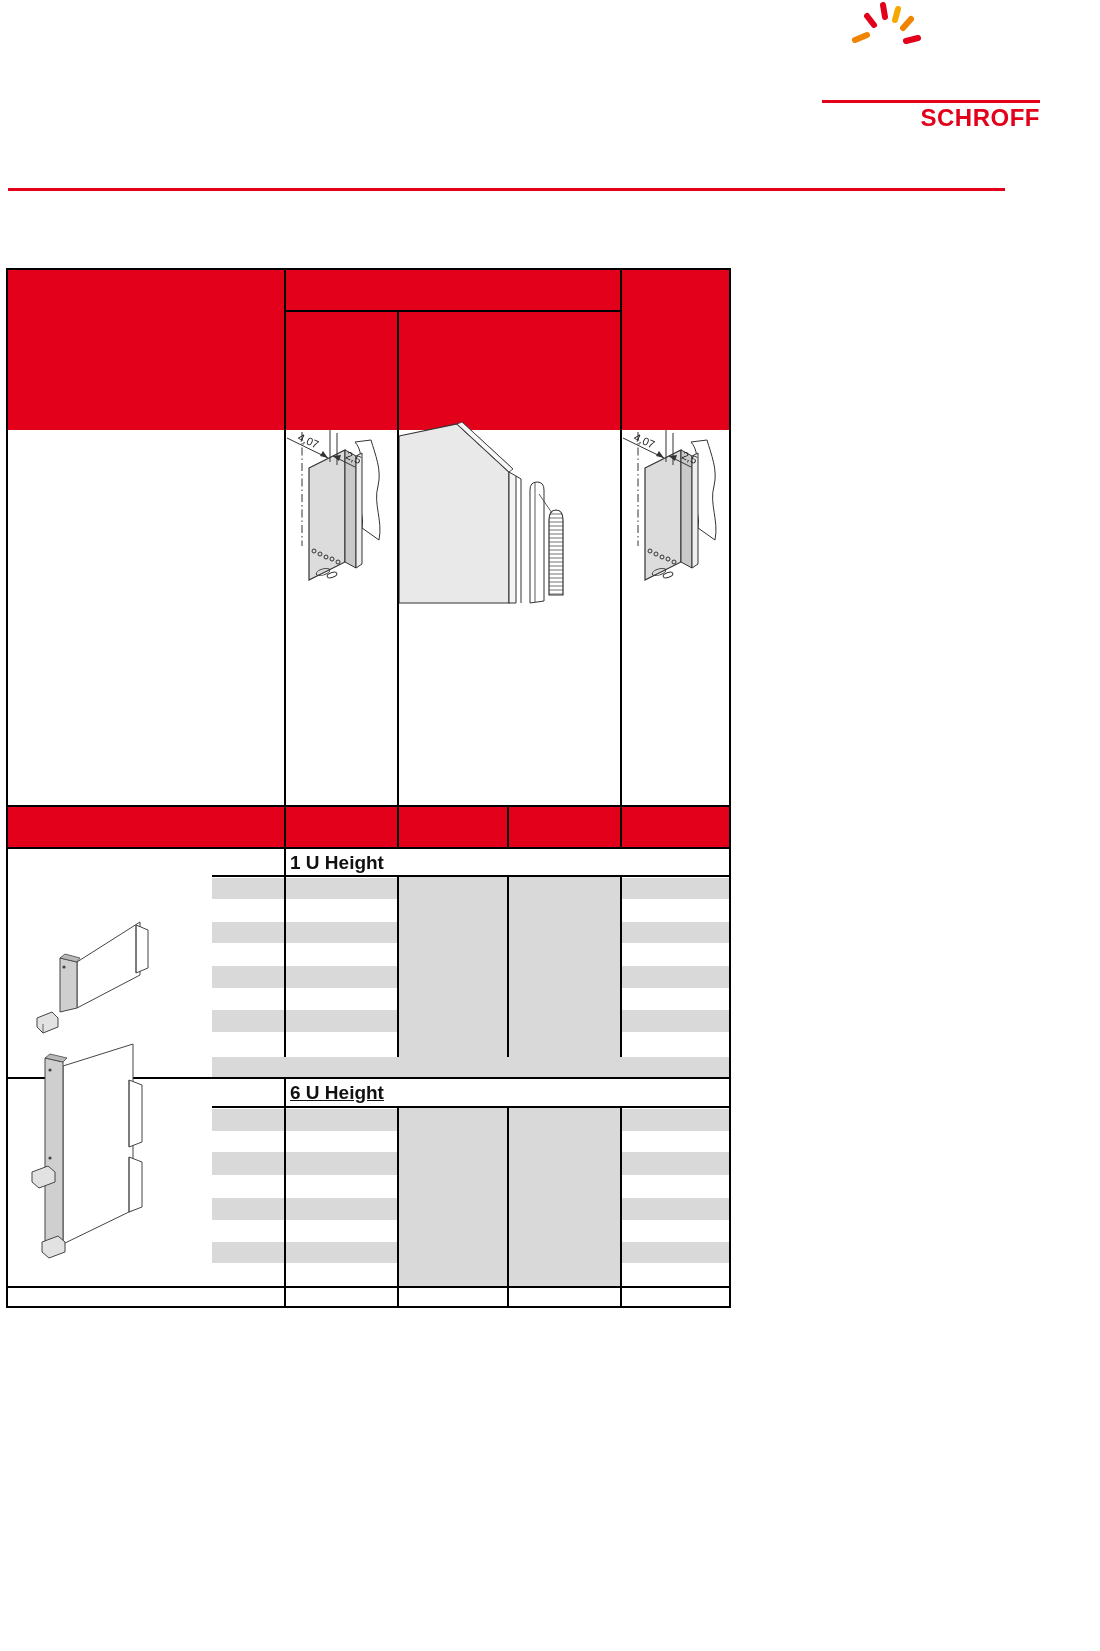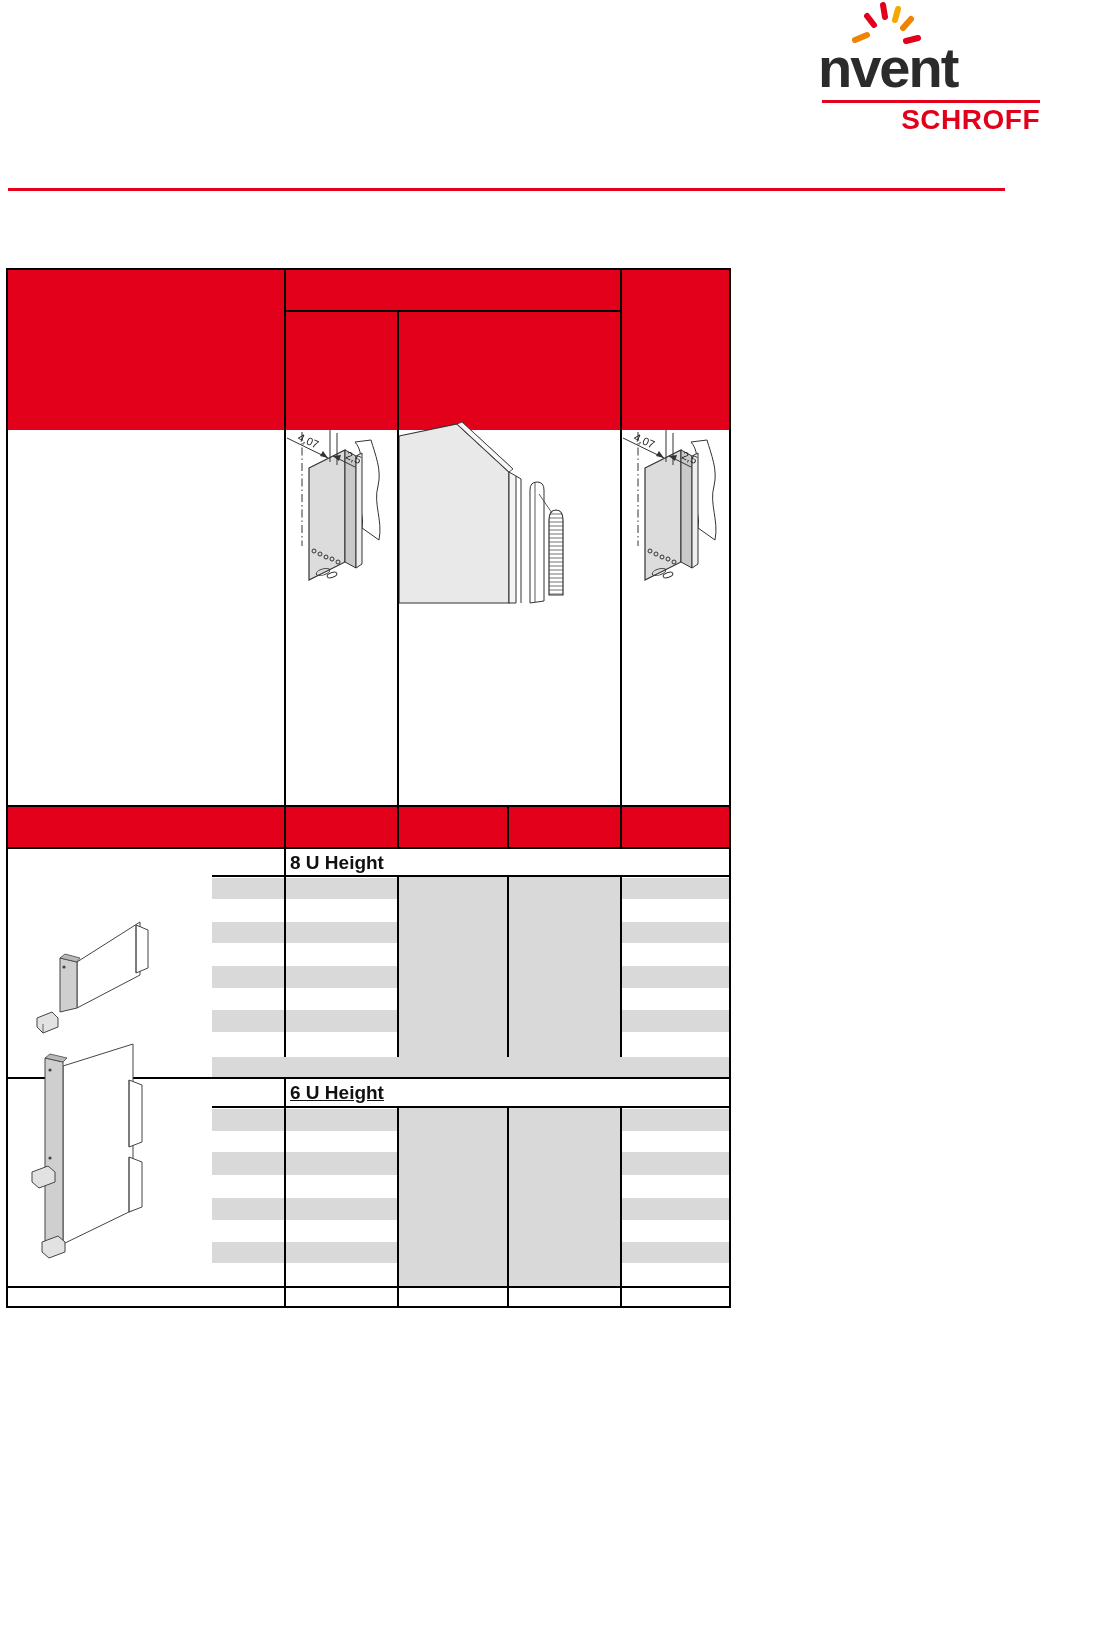--- a/index.html
+++ b/index.html
@@ -9,40 +9,39 @@
   .red{background:#e2001a;}
   .gray{background:#d9d9d9;}
   .hl{position:absolute;height:2px;background:#000;}
   .vl{position:absolute;width:2px;background:#000;}
   .section-label{position:absolute;font-size:19px;font-weight:bold;color:#111;
                  line-height:26px;letter-spacing:0px;}
   #brand-name{position:absolute;left:818px;top:40px;font-size:56px;font-weight:bold;
               color:#2b2b2b;letter-spacing:-2px;line-height:56px;}
   #brand-underline{position:absolute;left:822px;top:100px;width:218px;height:3px;background:#e2001a;}
   #brand-sub{position:absolute;left:822px;top:104px;width:218px;text-align:right;
-             font-size:28px;font-weight:bold;color:#e2001a;letter-spacing:0.5px;}
+             font-size:24px;font-weight:bold;color:#e2001a;letter-spacing:0.5px;}
   #top-rule{position:absolute;left:8px;top:188px;width:997px;height:3px;background:#e2001a;}
   svg{display:block;}
   svg text{font-family:"Liberation Sans",sans-serif;}
   .dim-text{font-size:11px;fill:#222;}
 </style>
 </head>
 <body>
 
 <div id="page">
 
   <svg class="abs" style="left:843px;top:2px;" width="88" height="46" viewBox="0 0 88 46">
     <line x1="12" y1="38" x2="24" y2="33" stroke="#f08300" stroke-width="6" stroke-linecap="round"></line>
     <line x1="24" y1="14" x2="31" y2="23" stroke="#e2001a" stroke-width="6" stroke-linecap="round"></line>
     <line x1="40" y1="3" x2="42" y2="15" stroke="#e2001a" stroke-width="6" stroke-linecap="round"></line>
     <line x1="55" y1="7" x2="52" y2="18" stroke="#f5a800" stroke-width="6" stroke-linecap="round"></line>
     <line x1="68" y1="17" x2="60" y2="26" stroke="#f08300" stroke-width="6" stroke-linecap="round"></line>
     <line x1="75" y1="36" x2="63" y2="39" stroke="#e2001a" stroke-width="6" stroke-linecap="round"></line>
   </svg>
-  <div id="brand-name">nvent</div>
   <div id="brand-underline"></div>
   <div id="brand-sub">SCHROFF</div>
 
   <div id="top-rule"></div>
 
   <div class="abs red" style="left:6px;top:269px;width:725px;height:161px;"></div>
 
   <div class="abs red" style="left:6px;top:807px;width:725px;height:41px;"></div>
 
   <div class="abs gray" style="left:397px;top:877px;width:110px;height:180px;"></div>
@@ -54,21 +53,21 @@
   <div class="abs gray" style="left:212px;top:922px;width:517px;height:21px;"></div>
   <div class="abs gray" style="left:212px;top:966px;width:517px;height:22px;"></div>
   <div class="abs gray" style="left:212px;top:1010px;width:517px;height:22px;"></div>
   <div class="abs gray" style="left:212px;top:1057px;width:517px;height:21px;"></div>
 
   <div class="abs gray" style="left:212px;top:1109px;width:517px;height:22px;"></div>
   <div class="abs gray" style="left:212px;top:1152px;width:517px;height:23px;"></div>
   <div class="abs gray" style="left:212px;top:1198px;width:517px;height:22px;"></div>
   <div class="abs gray" style="left:212px;top:1242px;width:517px;height:21px;"></div>
 
-  <div class="section-label" style="left:290px;top:850px;">8 U Height</div>
+  <div class="section-label" style="left:290px;top:850px;">1 U Height</div>
   <div class="section-label" style="left:290px;top:1080px;text-decoration:underline;">6 U Height</div>
 
   <div class="hl" style="left:6px;top:268px;width:725px;"></div>
   <div class="hl" style="left:284px;top:310px;width:338px;"></div>
   <div class="hl" style="left:6px;top:805px;width:725px;"></div>
   <div class="hl" style="left:6px;top:847px;width:725px;"></div>
   <div class="hl" style="left:212px;top:875px;width:519px;"></div>
   <div class="hl" style="left:6px;top:1077px;width:725px;"></div>
   <div class="hl" style="left:212px;top:1106px;width:519px;"></div>
   <div class="hl" style="left:6px;top:1286px;width:725px;"></div>

